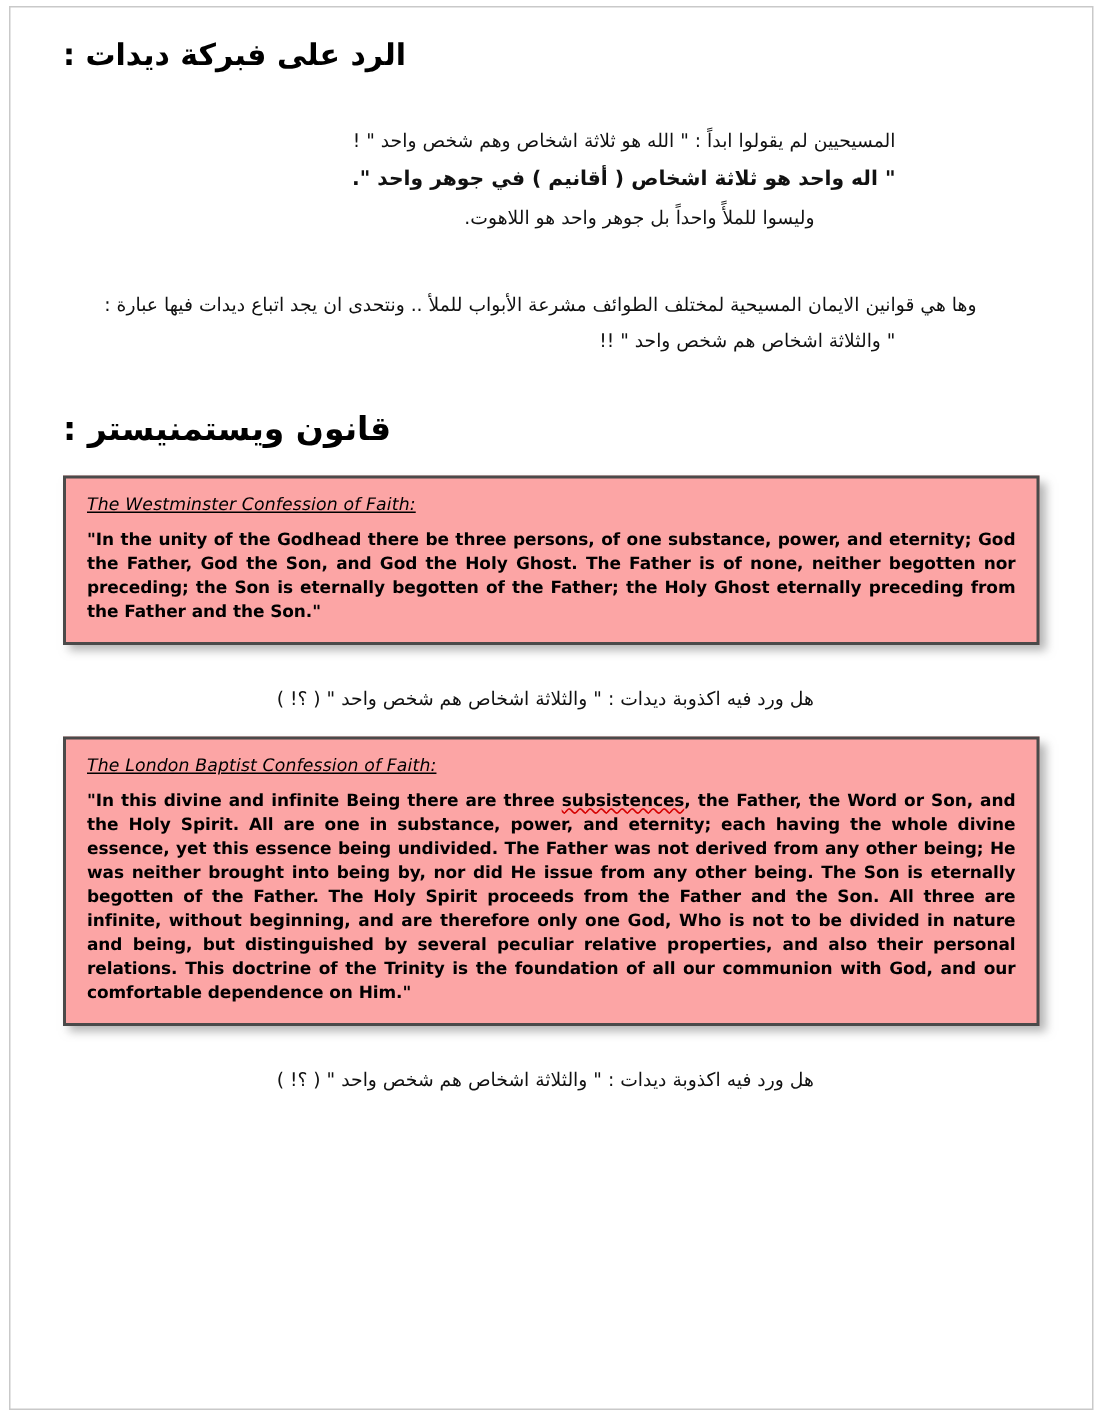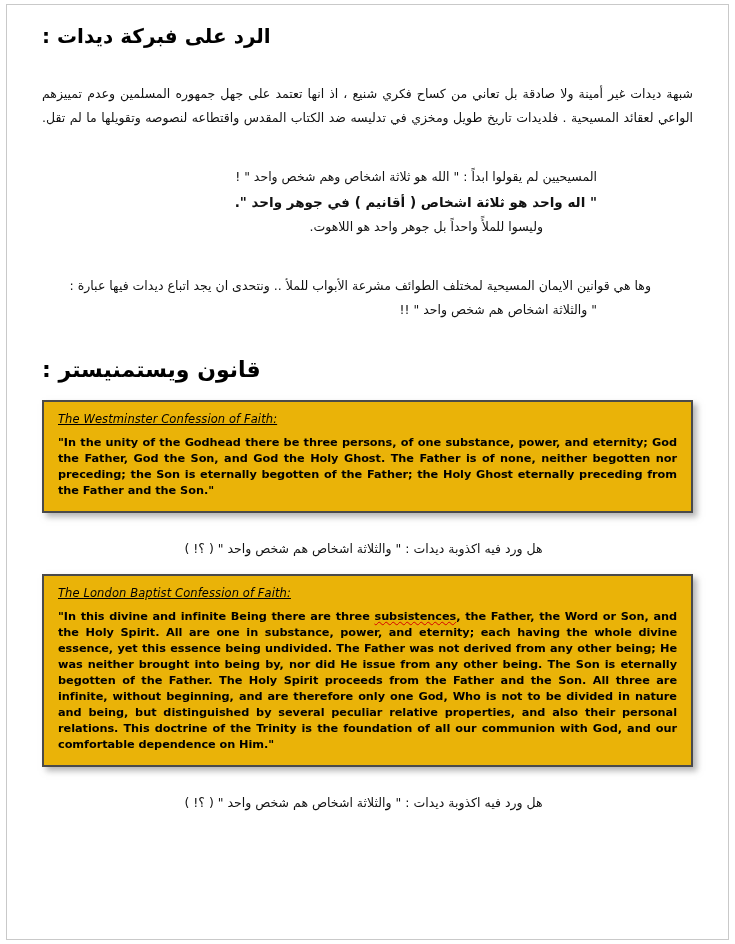--- a/index.html
+++ b/index.html
@@ -85,21 +85,21 @@
   .line-indent-2 { padding-right: 96px; }
   .line-indent-3 { padding-right: 150px; }
 
   .block-gap-lg { margin-top: 34px; }
   .block-gap-md { margin-top: 26px; }
 
   
   .quote-box {
     position: relative;
     border: 2px solid #4a4a4a;
-    background: #eab308;
+    background: #fca5a5;
     padding: 10px 14px 12px 14px;
     box-shadow: 4px 4px 6px rgba(120,120,120,0.55);
     box-sizing: border-box;
   }
   .quote-title {
     font-family: "DejaVu Sans", "Liberation Sans", sans-serif;
     font-size: 11.5px;
     font-style: italic;
     font-weight: normal;
     text-decoration: underline;
@@ -140,21 +140,20 @@
 <body>
 
 <div class="page">
 
   <div class="page-frame"></div>
 
   <div class="content">
 
     <h1 class="heading-ar heading-main">الرد على فبركة ديدات :</h1>
 
-    <p class="para-ar para-justify block-gap-lg">شبهة ديدات غير أمينة ولا صادقة بل تعاني من كساح فكري شنيع ، اذ انها تعتمد على جهل جمهوره المسلمين وعدم تمييزهم الواعي لعقائد المسيحية . فلديدات تاريخ طويل ومخزي في تدليسه ضد الكتاب المقدس واقتطاعه لنصوصه وتقويلها ما لم تقل.</p>
 
     <div class="block-gap-lg">
       <div class="para-ar para-right line-indent-2">المسيحيين لم يقولوا ابداً : " الله هو ثلاثة اشخاص وهم شخص واحد " !</div>
       <div class="para-ar para-right line-indent-2 line-bold">" اله واحد هو ثلاثة اشخاص ( أقانيم ) في جوهر واحد ".</div>
       <div class="para-ar para-right line-indent-3">وليسوا للملأً واحداً بل جوهر واحد هو اللاهوت.</div>
     </div>
 
     <div class="block-gap-lg">
       <div class="para-ar para-right line-indent-1">وها هي قوانين الايمان المسيحية لمختلف الطوائف مشرعة الأبواب للملأ .. ونتحدى ان يجد اتباع ديدات فيها عبارة :</div>
       <div class="para-ar para-right line-indent-2">" والثلاثة اشخاص هم شخص واحد " !!</div>

